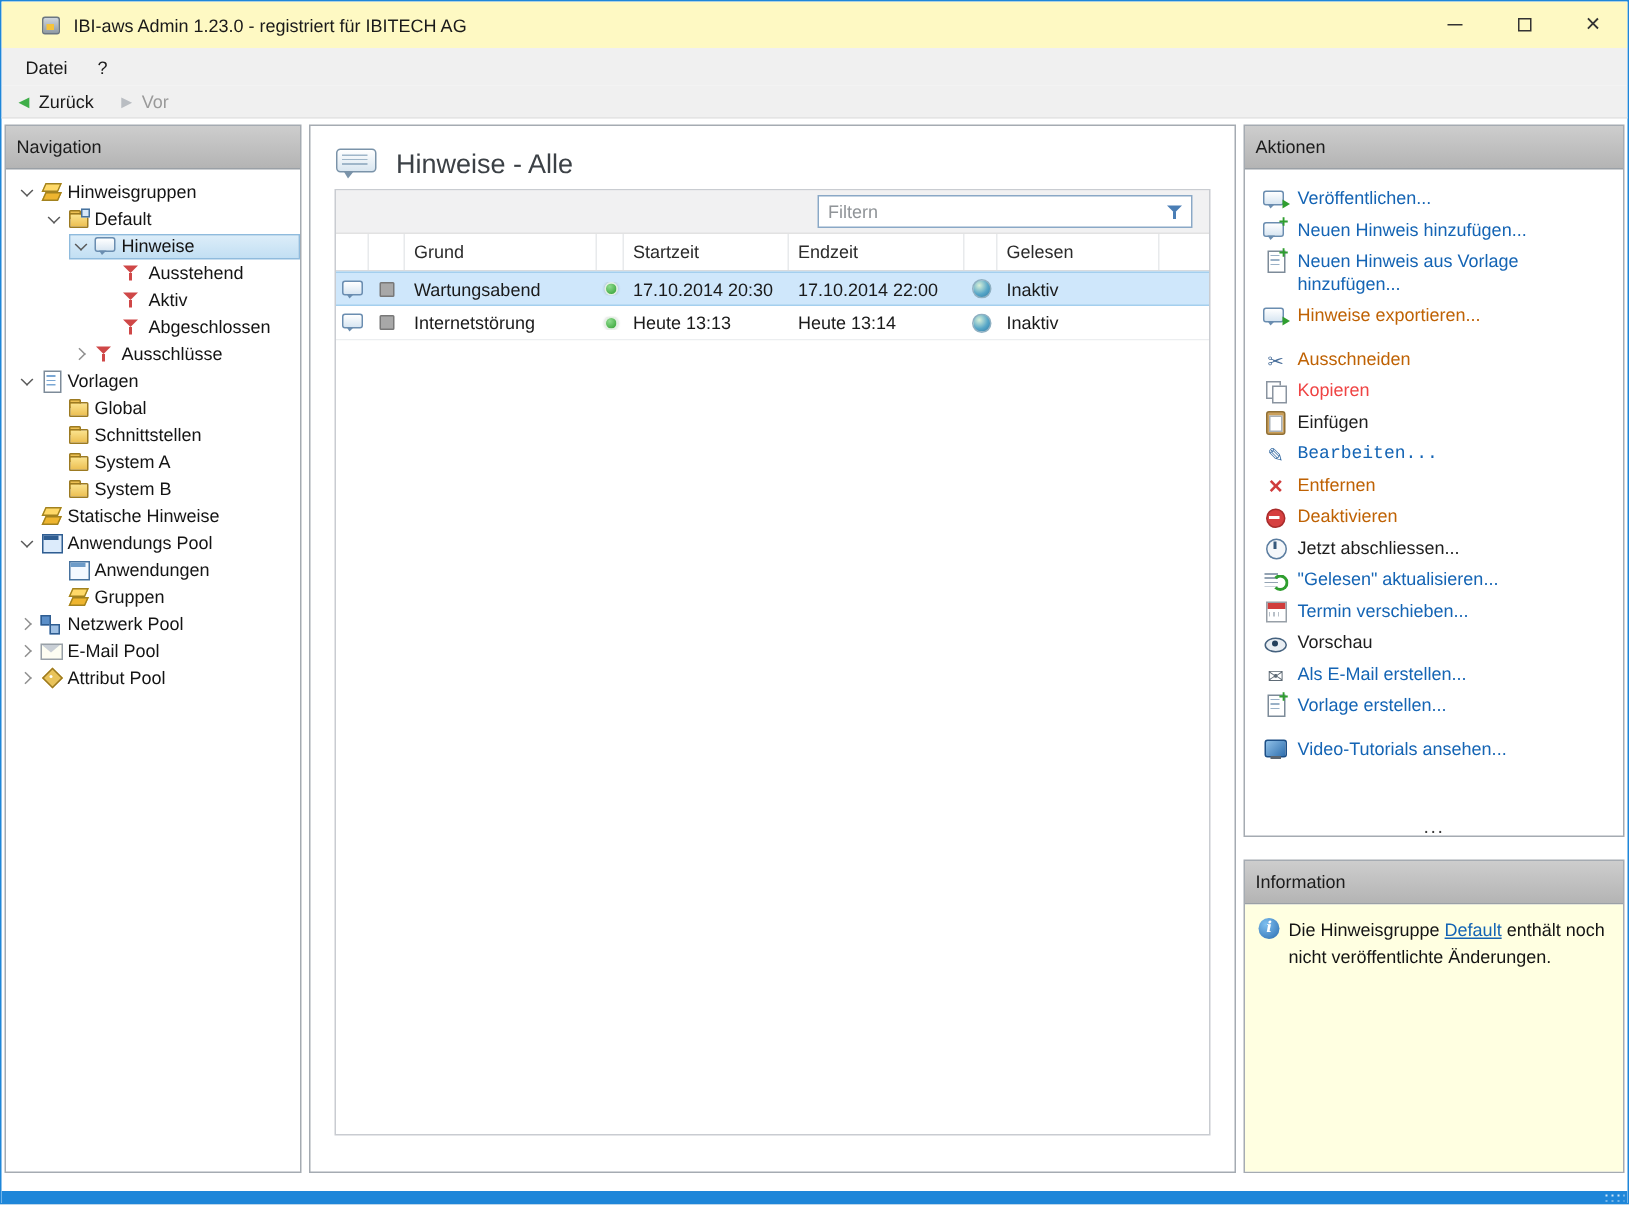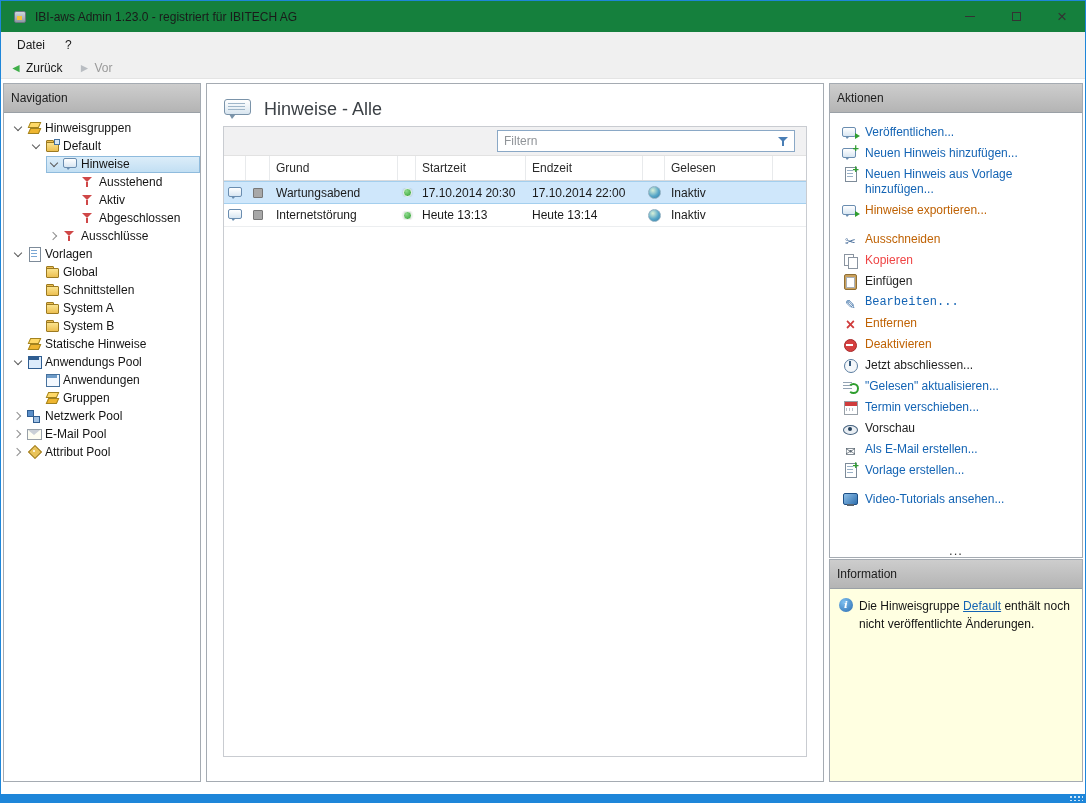--- a/index.html
+++ b/index.html
@@ -3,21 +3,21 @@
 <meta charset="utf-8">
 <style>
   *{box-sizing:border-box;margin:0;padding:0}
   html,body{background:#e8e8e8}
   body{font-family:"Liberation Sans","DejaVu Sans",sans-serif}
 
   .window{width:1086px;height:803px;background:#fff;border:1px solid #1e86d9;
     display:flex;flex-direction:column;overflow:hidden;position:relative}
 
   
-  .titlebar{height:31px;flex:none;display:flex;align-items:center;padding-left:11px;background:#15803d}
+  .titlebar{height:31px;flex:none;display:flex;align-items:center;padding-left:25px;background:#fef9c3}
   .appicon{width:16px;height:16px;position:relative;flex:none}
   .appicon::before{content:"";position:absolute;inset:2px;background:linear-gradient(#cfd6dd,#8f9aa5);border:1px solid #6b7682;border-radius:2px}
   .appicon::after{content:"";position:absolute;left:5px;top:7px;width:5px;height:4px;background:#f5c33b}
   .title{font-size:12px;color:#1a1a1a;margin-left:7px}
   .wbtns{margin-left:auto;display:flex;height:100%}
   .wbtn{width:46px;height:100%;display:flex;align-items:center;justify-content:center;cursor:pointer}
   .g-min{width:10px;height:1px;background:#333}
   .g-max{width:9px;height:9px;border:1px solid #333}
   .g-close::before{content:"×";font-size:17px;line-height:1;color:#333}
 
@@ -30,21 +30,21 @@
   .arr-left::before{content:"◄";color:#3fae49;font-size:12px}
   .arr-right::before{content:"►";color:#b9bdc2;font-size:12px}
 
   
   .content{flex:1;display:flex;gap:5px;padding:4px 2px 0;overflow:hidden}
   .panel{border:1px solid #a5abb2;background:#fff;display:flex;flex-direction:column;min-height:0}
   .panel-header{height:20px;flex:none;background:linear-gradient(#cdcdcd,#b4b4b4);border-bottom:1px solid #9aa0a6;
     font-size:12px;color:#1c1c1c;padding:14px 7px;display:flex;align-items:center}
   .nav-panel{width:198px;flex:none;height:699px}
   .main-panel{flex:1;height:699px}
-  .rightcol{width:254px;flex:none;height:699px;display:flex;flex-direction:column;gap:1px}
+  .rightcol{width:254px;flex:none;height:699px;display:flex;flex-direction:column;gap:15px}
   .actions-panel{height:475px;flex:none}
   .info-panel{flex:1}
 
   
   .tree{flex:1;padding-top:6px;overflow:hidden}
   .trow{height:18px;display:flex;align-items:center;cursor:pointer;font-size:12px;color:#141414}
   .lvl0{padding-left:6px}.lvl1{padding-left:24px}.lvl2{padding-left:42px}.lvl3{padding-left:60px}
   .hl{display:flex;align-items:center;gap:3px;flex:1;height:17px;padding:0 3px 0 1px;border:1px solid transparent}
   .trow.sel .hl{background:linear-gradient(#dcedf9,#c2dff3);border-color:#8fbbdd}
   .tlabel{white-space:nowrap}
@@ -82,21 +82,21 @@
   .main-title{display:flex;align-items:center;gap:11px;padding:13px 16px 5px;flex:none}
   .big-bubble{width:30px;height:24px;position:relative;flex:none}
   .big-bubble::before{content:"";position:absolute;left:1px;top:2px;width:25px;height:14px;border:1px solid #7a93a9;border-radius:3px;background:linear-gradient(#ffffff,#d9e6f0)}
   .big-bubble::after{content:"";position:absolute;left:6px;top:17px;border-left:3px solid transparent;border-right:4px solid transparent;border-top:5px solid #7a93a9}
   .big-bubble .lines{position:absolute;left:5px;top:6px;width:17px;height:7px;background:repeating-linear-gradient(#9fb6c9 0 1px,transparent 1px 3px)}
   .title-text{font-size:18px;color:#3c4146}
 
   .tablebox{--cols:22px 24px 128px 18px 110px 117px 22px 108px 1fr;
     margin:0 16px;border:1px solid #c9ccd1;display:flex;flex-direction:column;height:631px;flex:none;background:#fff}
   .filter-strip{height:29px;flex:none;background:#f1f1f2;border-bottom:1px solid #e2e2e2;display:flex;align-items:center;justify-content:flex-end;padding-right:11px}
-  .filter-box{width:298px;height:22px;background:#fff;border:1px solid #8aa8c6;display:flex;align-items:center;padding:0 4px 0 6px}
+  .filter-box{width:250px;height:22px;background:#fff;border:1px solid #8aa8c6;display:flex;align-items:center;padding:0 4px 0 6px}
   .filter-input{flex:1;border:none;outline:none;background:transparent;font-size:12px;font-family:inherit;color:#1a1a1a;min-width:0}
   .filter-input::placeholder{color:#909498}
   .f-funnel{width:13px;height:13px;position:relative;cursor:pointer;flex:none}
   .f-funnel::before{content:"";position:absolute;left:1px;top:2px;border-left:5px solid transparent;border-right:5px solid transparent;border-top:5px solid #4a7eb5}
   .f-funnel::after{content:"";position:absolute;left:5px;top:6px;width:2px;height:5px;background:#4a7eb5}
 
   .thead{height:25px;flex:none;display:grid;grid-template-columns:var(--cols);background:#fff;border-bottom:1px solid #d9dbde}
   .th{font-size:12px;color:#2b2b2b;padding:0 6px;display:flex;align-items:center;border-right:1px solid #e8eaec;cursor:pointer;overflow:hidden}
   .th:last-child{border-right:none}
   .trow-t{height:23px;flex:none;display:grid;grid-template-columns:var(--cols);align-items:center;font-size:12px;color:#1a1a1a;border-bottom:1px solid #eceef0;cursor:pointer}

